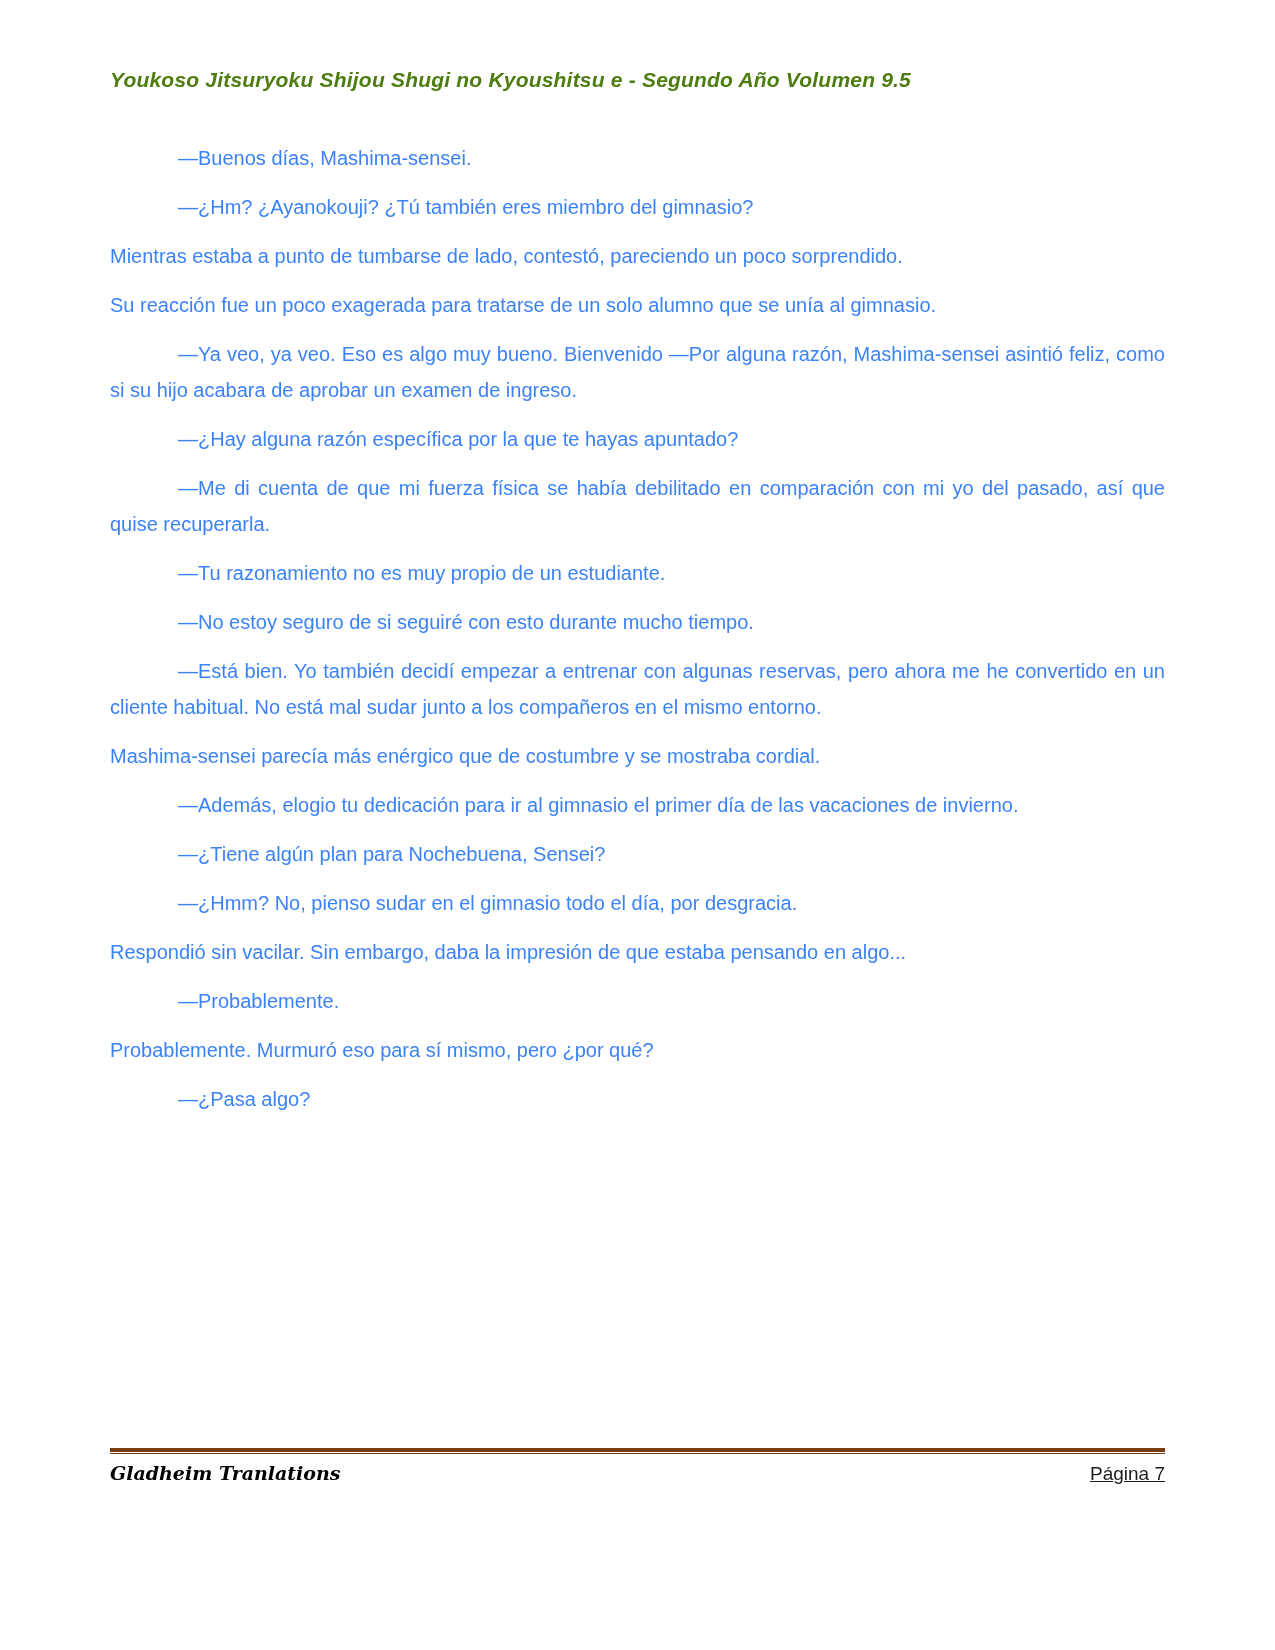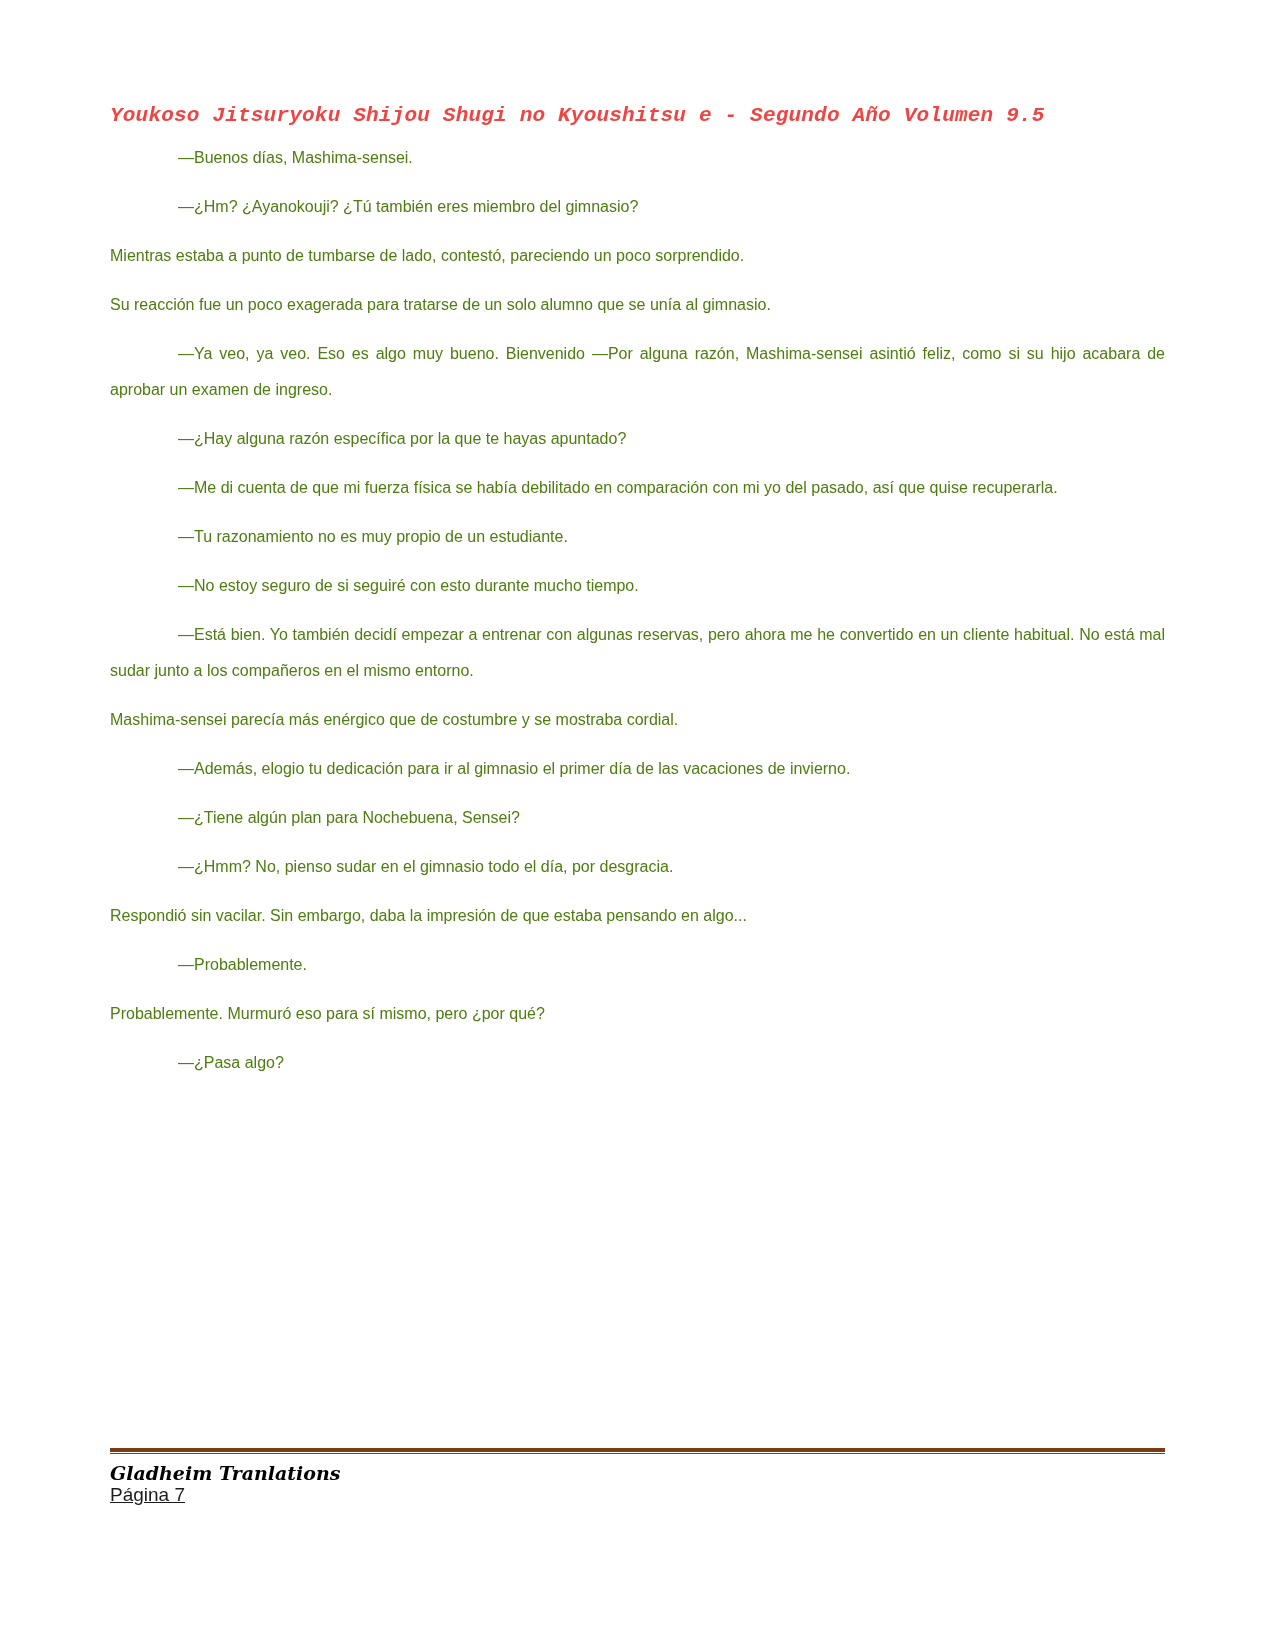--- a/index.html
+++ b/index.html
@@ -14,62 +14,60 @@
     color: #1c1c1c;
     overflow: hidden;
   }
   .header {
     position: absolute;
     top: 68px;
     left: 110px;
     right: 110px;
   }
   .doc-title {
-    font-family: Liberation Mono, monospace;
+    font-family: Liberation Sans, sans-serif;
     font-style: italic;
     font-weight: bold;
     font-size: 21px;
     letter-spacing: 0.2px;
-    color: #ef4444;
+    color: #4d7c0f;
     white-space: nowrap;
-    margin-top: 36px;
   }
   .body-text {
     position: absolute;
     top: 140px;
     left: 110px;
     width: 1055px;
   }
   .para {
-    font-size: 16px;
+    font-size: 20px;
     line-height: 36px;
     text-align: justify;
     text-justify: inter-word;
     margin-bottom: 13px;
-    color: #4d7c0f;
+    color: #3b82f6;
   }
   .para.dialogue { text-indent: 68px; }
   .para.narration { text-indent: 0; }
   .footer {
     position: absolute;
     left: 110px;
     right: 110px;
     top: 1448px;
   }
   .footer-rule {
     height: 6px;
     border-top: 4px solid #7a3c12;
     border-bottom: 1px solid #7a3c12;
   }
   .footer-row {
     margin-top: 8px;
     display: flex;
     justify-content: space-between;
     align-items: baseline;
-    flex-direction: column;
   }
   .footer-left {
     font-family: "DejaVu Serif", serif;
     font-style: italic;
     font-weight: bold;
     font-size: 19px;
     color: #000000;
   }
   .footer-right {
     font-size: 19px;

